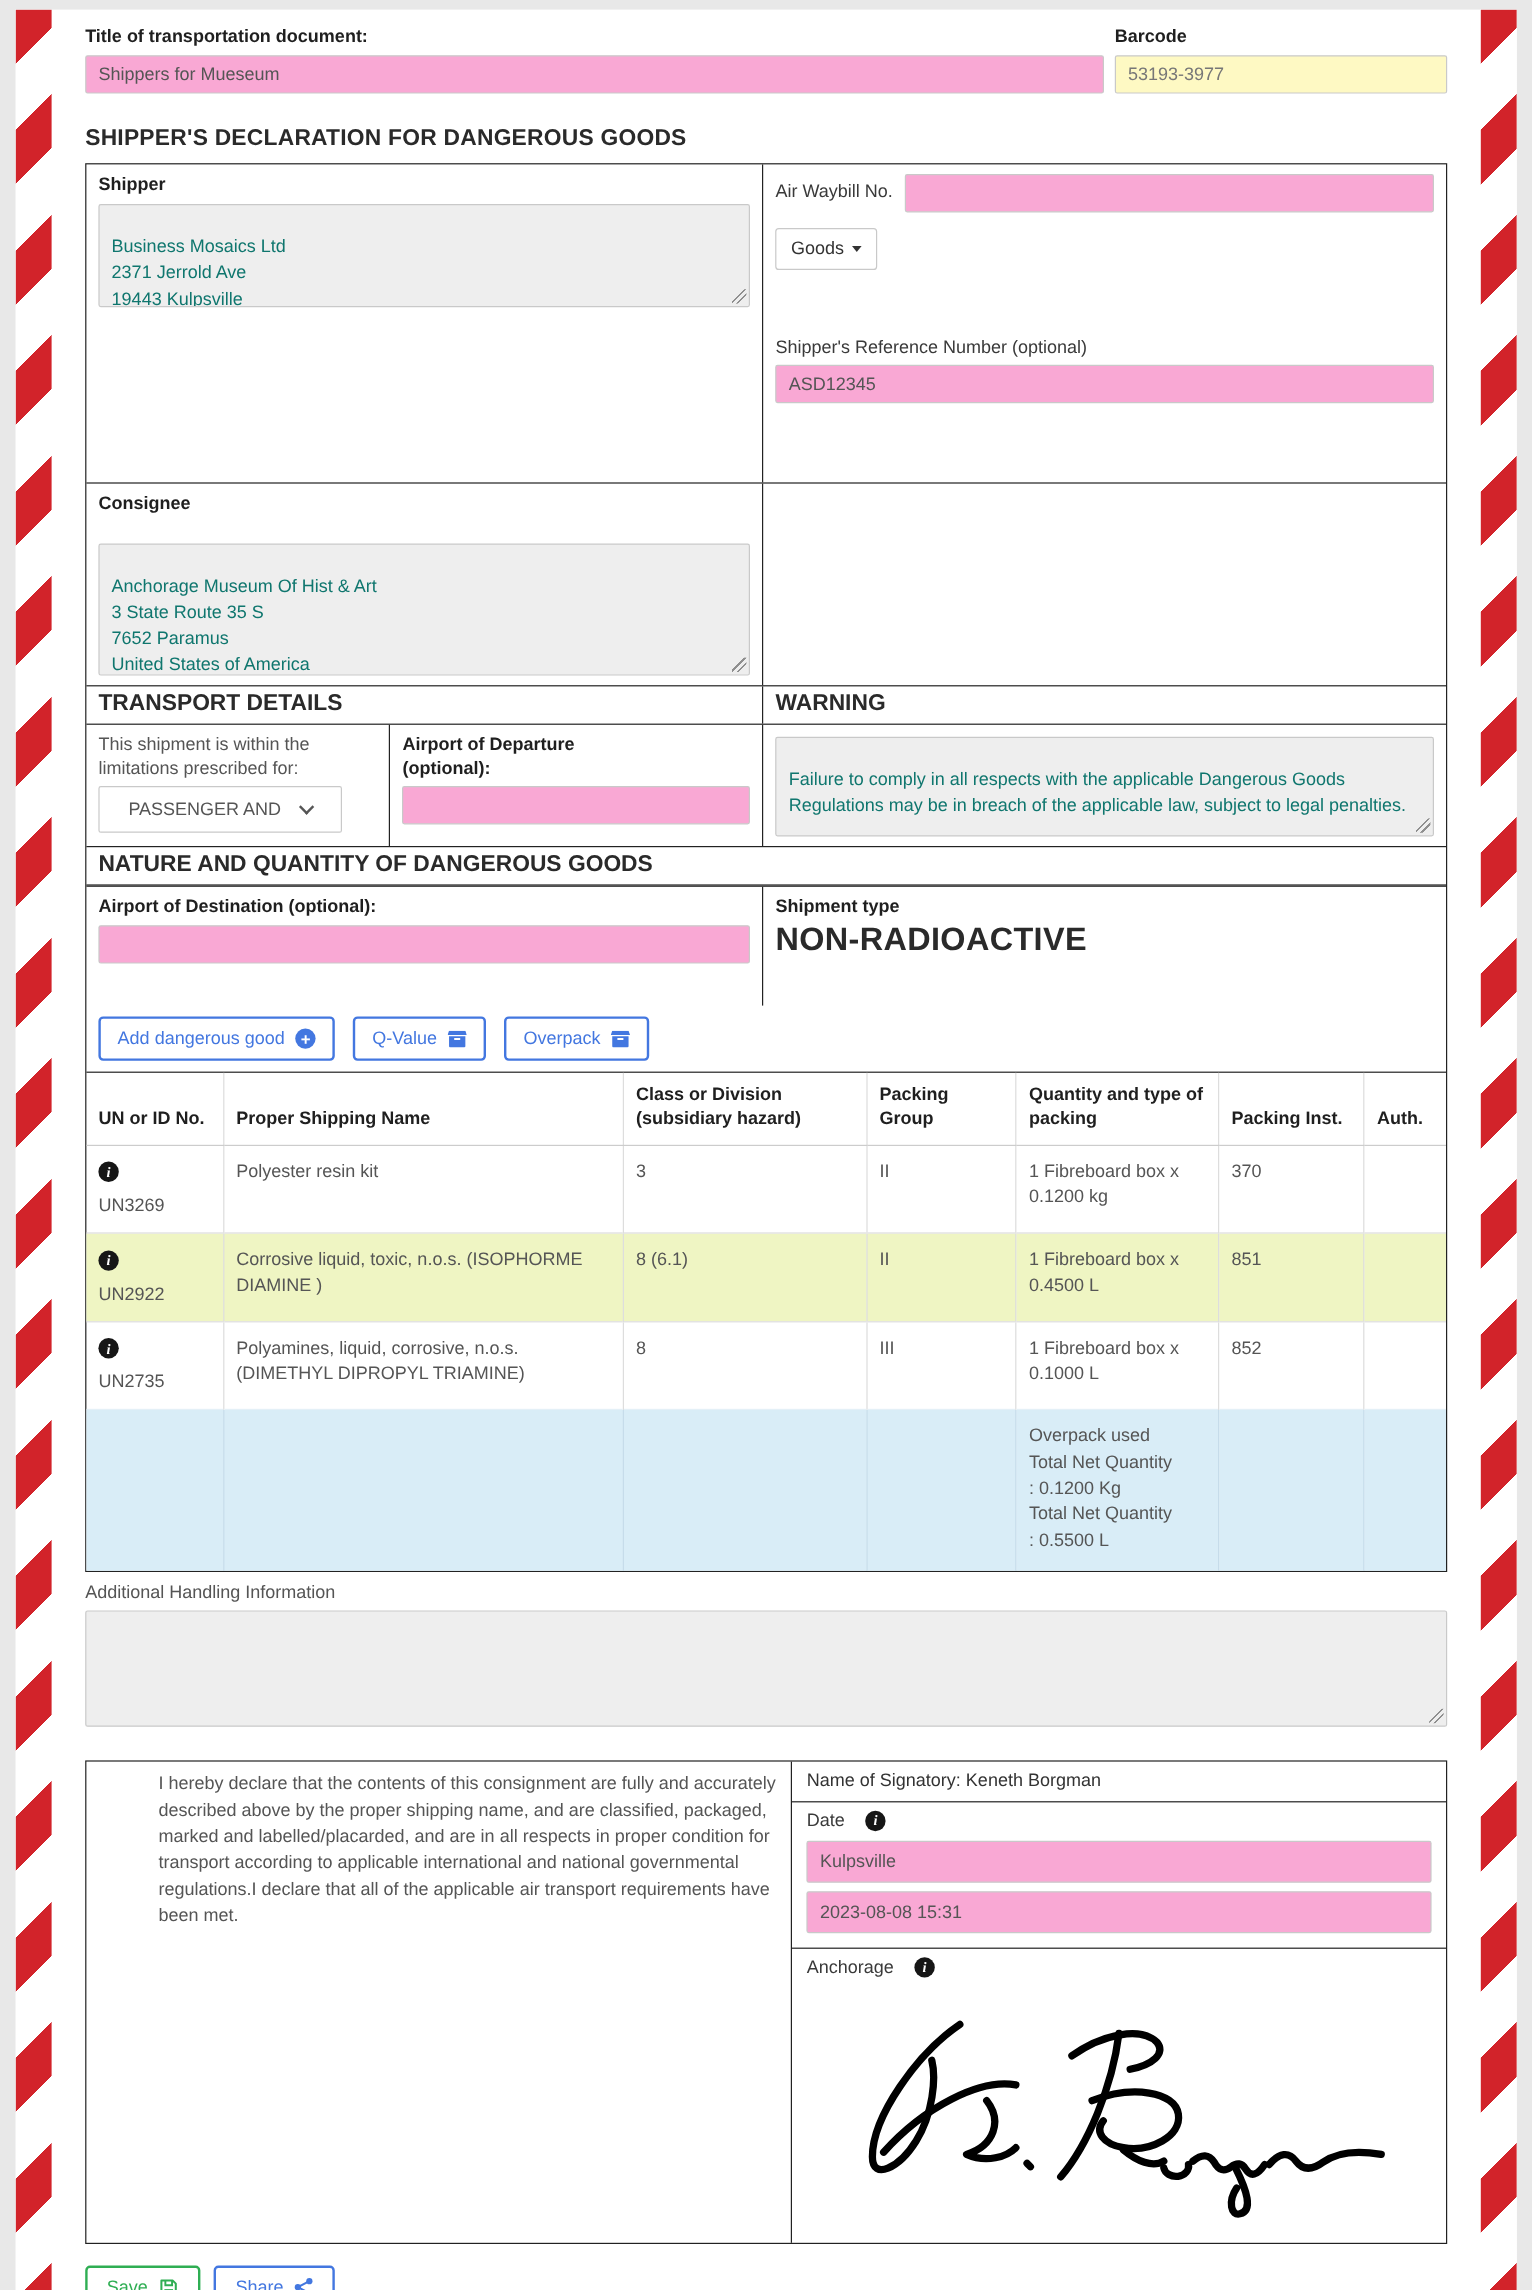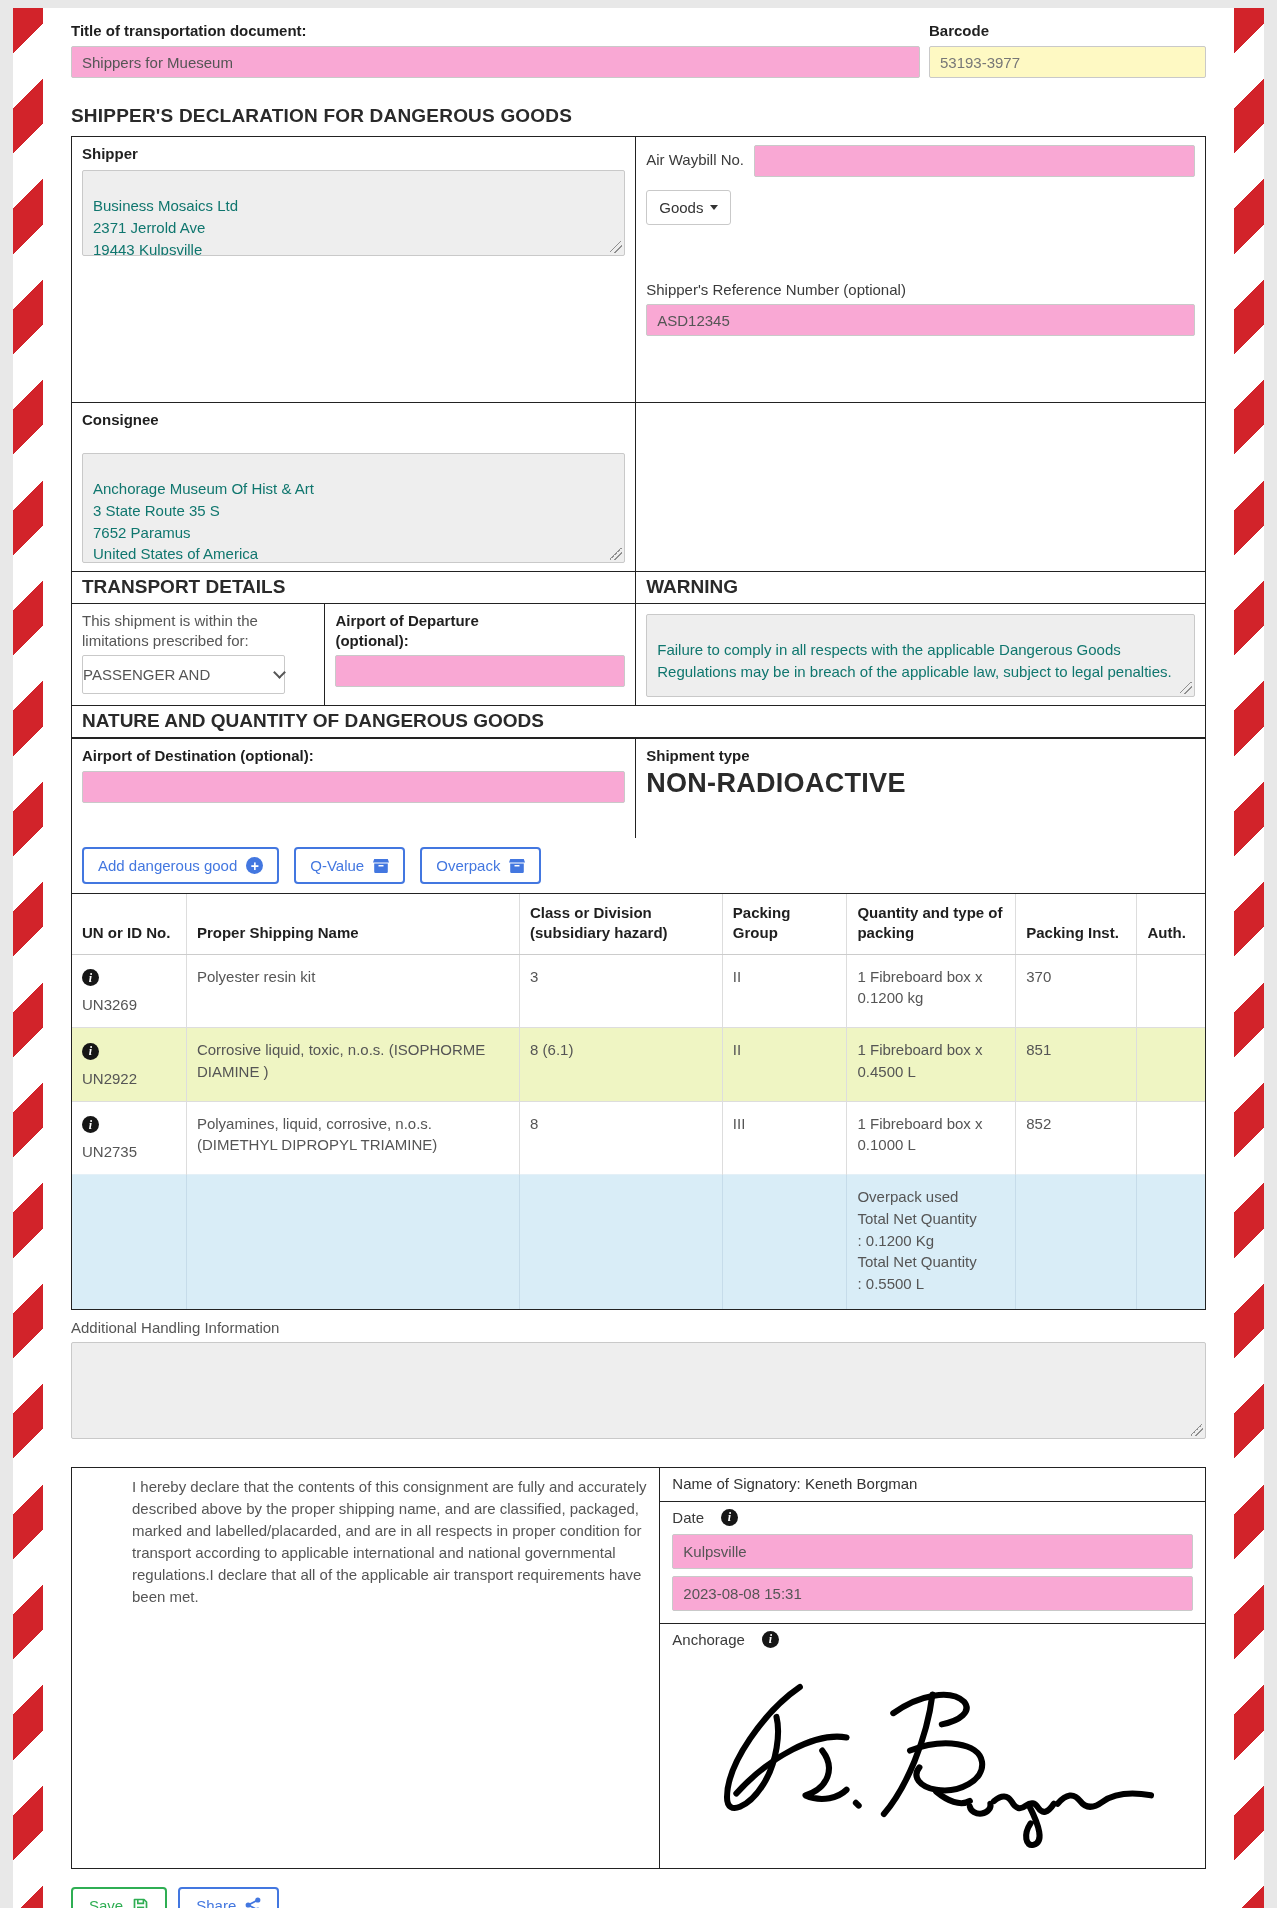--- a/index.html
+++ b/index.html
@@ -55,21 +55,21 @@
   .srn-inp { margin-top:6px; }
 
   .sec-h { font-size:19px; font-weight:bold; color:#2a2a2a; }
   .rowC .c-left, .rowC .c-right { padding:4px 10px 5px; }
   .rowD { min-height:97px; }
   .rowD .c-left { display:flex; padding:0; }
   .sub-a { width:45%; border-right:1px solid #222; padding:7px 10px; }
   .sub-b { flex:1; padding:7px 10px; }
   .limit-txt { width:230px; line-height:1.3; }
   .select { margin-top:5px; width:203px; height:39px; border:1px solid #c9c9c9; border-radius:2px;
-            display:flex; align-items:center; justify-content:space-between; padding:0 0;
+            display:flex; align-items:center; justify-content:space-between; padding:0 24px;
             font-size:15px; color:#555; background:#fff; cursor:pointer; }
   .chev { width:9px; height:9px; border-right:2px solid #555; border-bottom:2px solid #555;
           transform:rotate(45deg); margin-top:-5px; }
   .dep-inp { margin-top:5px; width:calc(100% - 52px); height:36px; }
   .warn-ta { height:83px; margin-top:2px; }
   .rowE { min-height:100px; }
   .dest-inp { margin-top:6px; width:500px; height:37px; }
   .shiptype-v { font-size:27px; font-weight:bold; color:#2a2a2a; margin-top:3px; letter-spacing:.3px; }
 
   .nature-h { padding:4px 10px 5px; border-bottom:1px solid #222; }

